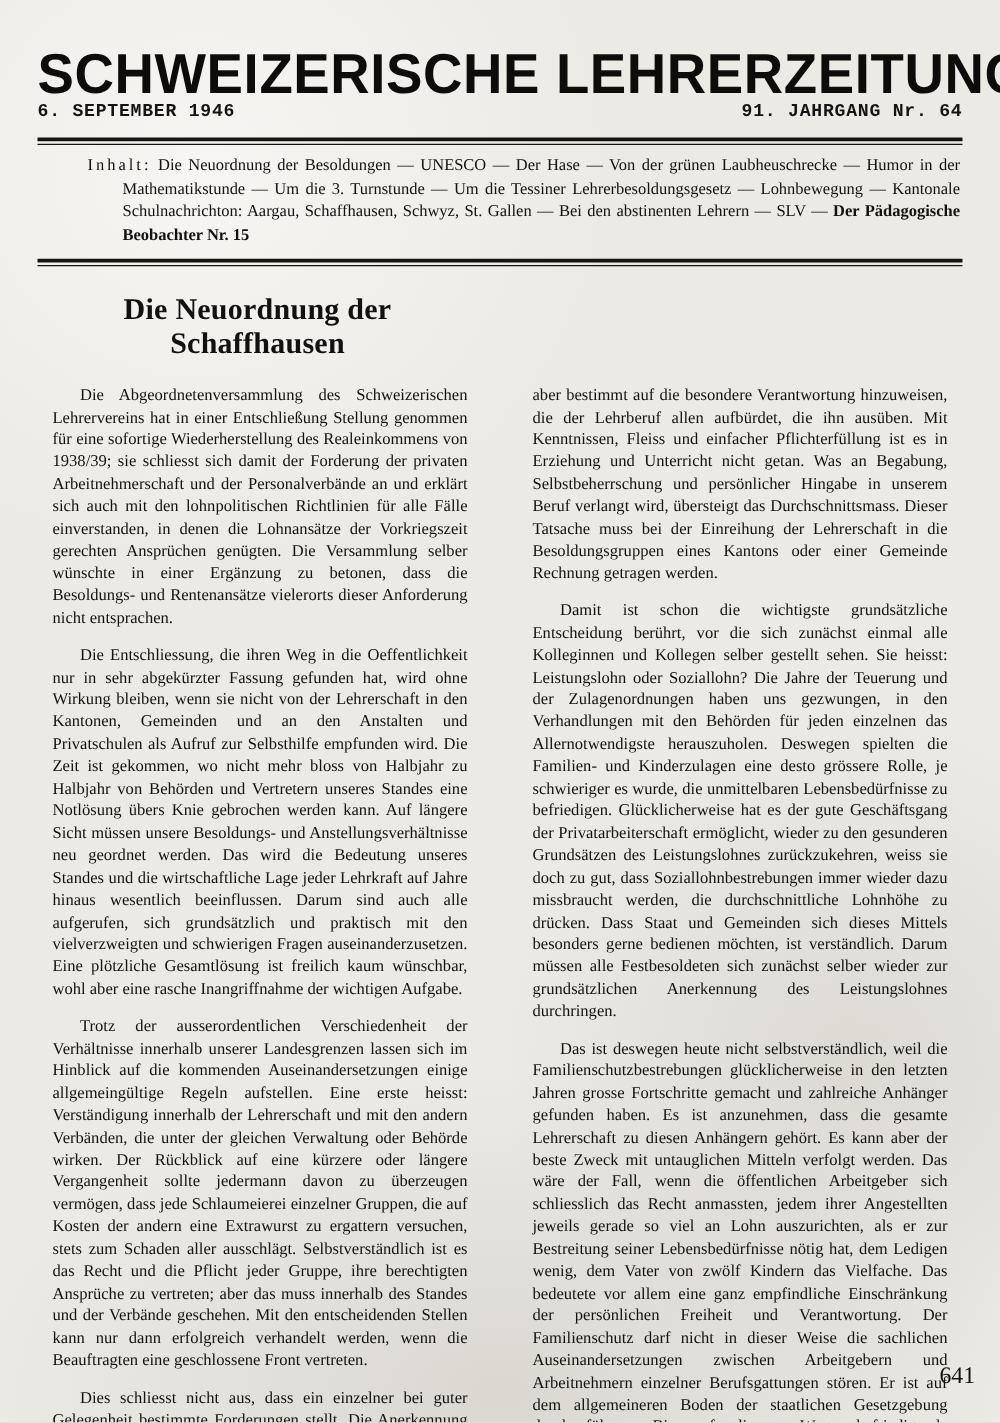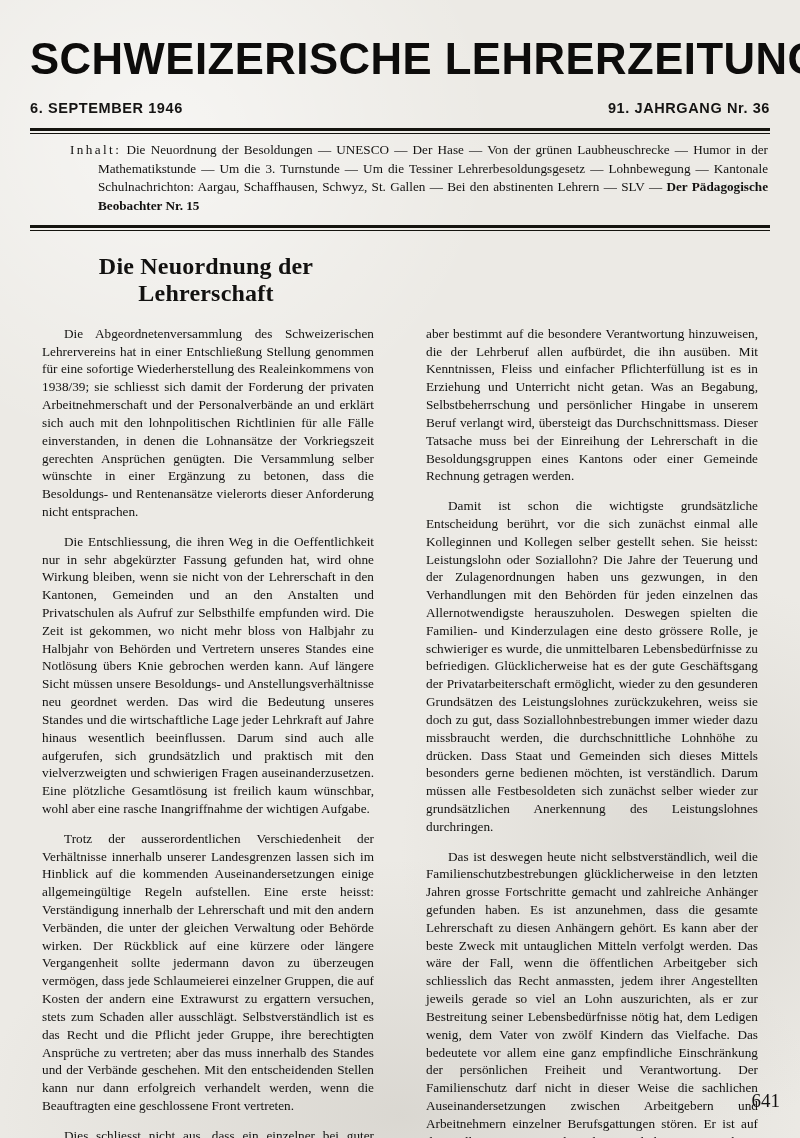--- a/index.html
+++ b/index.html
@@ -48,22 +48,22 @@
     letter-spacing: 0.5px;
     color: #0d0c0b;
     transform: scaleX(0.97);
     transform-origin: left center;
     white-space: nowrap;
   }
   .masthead-sub {
     display: flex;
     justify-content: space-between;
     align-items: flex-end;
-    margin-top: 18px;
-    font-family: Liberation Sans, sans-serif;
+    margin-top: 0;
+    font-family: Liberation Mono, monospace;
     font-weight: bold;
     font-size: 14.5px;
     letter-spacing: 0.6px;
     color: #151413;
   }
 
   
   .rule-top {
     margin-top: 12px;
     border-top: 3px solid #15140f;
@@ -134,35 +134,35 @@
 </head>
 <body>
 
 <div class="page">
   <div class="inner">
 
     <div class="masthead">
       <div class="masthead-title">SCHWEIZERISCHE LEHRERZEITUNG</div>
       <div class="masthead-sub">
         <span>6. SEPTEMBER 1946</span>
-        <span>91. JAHRGANG Nr. 36</span>
+        <span>91. JAHRGANG Nr. 64</span>
       </div>
     </div>
 
     <div class="rule-top"></div>
 
     <div class="contents">
       <div class="contents-body">
         <span class="contents-label">Inhalt:</span><span> Die Neuordnung der Besoldungen — UNESCO — Der Hase — Von der grünen Laubheuschrecke — Humor in der Mathematikstunde — Um die 3. Turnstunde — Um die Tessiner Lehrerbesoldungsgesetz — Lohnbewegung — Kantonale Schulnachrichton: Aargau, Schaffhausen, Schwyz, St. Gallen — Bei den abstinenten Lehrern — SLV — </span><span class="contents-strong">Der Pädagogische Beobachter Nr. 15</span>
       </div>
     </div>
 
     <div class="rule-bottom"></div>
 
-    <h1 class="headline">Die Neuordnung der Lehrerschaft</h1>
+    <h1 class="headline">Die Neuordnung der Schaffhausen</h1>
 
     <div class="columns">
       <div class="col col-left">
         <p>Die Abgeordnetenversammlung des Schweizerischen Lehrervereins hat in einer Entschließung Stellung genommen für eine sofortige Wiederherstellung des Realeinkommens von 1938/39; sie schliesst sich damit der Forderung der privaten Arbeitnehmerschaft und der Personalverbände an und erklärt sich auch mit den lohnpolitischen Richtlinien für alle Fälle einverstanden, in denen die Lohnansätze der Vorkriegszeit gerechten Ansprüchen genügten. Die Versammlung selber wünschte in einer Ergänzung zu betonen, dass die Besoldungs- und Rentenansätze vielerorts dieser Anforderung nicht entsprachen.</p>
         <p>Die Entschliessung, die ihren Weg in die Oeffentlichkeit nur in sehr abgekürzter Fassung gefunden hat, wird ohne Wirkung bleiben, wenn sie nicht von der Lehrerschaft in den Kantonen, Gemeinden und an den Anstalten und Privatschulen als Aufruf zur Selbsthilfe empfunden wird. Die Zeit ist gekommen, wo nicht mehr bloss von Halbjahr zu Halbjahr von Behörden und Vertretern unseres Standes eine Notlösung übers Knie gebrochen werden kann. Auf längere Sicht müssen unsere Besoldungs- und Anstellungsverhältnisse neu geordnet werden. Das wird die Bedeutung unseres Standes und die wirtschaftliche Lage jeder Lehrkraft auf Jahre hinaus wesentlich beeinflussen. Darum sind auch alle aufgerufen, sich grundsätzlich und praktisch mit den vielverzweigten und schwierigen Fragen auseinanderzusetzen. Eine plötzliche Gesamtlösung ist freilich kaum wünschbar, wohl aber eine rasche Inangriffnahme der wichtigen Aufgabe.</p>
         <p>Trotz der ausserordentlichen Verschiedenheit der Verhältnisse innerhalb unserer Landesgrenzen lassen sich im Hinblick auf die kommenden Auseinandersetzungen einige allgemeingültige Regeln aufstellen. Eine erste heisst: Verständigung innerhalb der Lehrerschaft und mit den andern Verbänden, die unter der gleichen Verwaltung oder Behörde wirken. Der Rückblick auf eine kürzere oder längere Vergangenheit sollte jedermann davon zu überzeugen vermögen, dass jede Schlaumeierei einzelner Gruppen, die auf Kosten der andern eine Extrawurst zu ergattern versuchen, stets zum Schaden aller ausschlägt. Selbstverständlich ist es das Recht und die Pflicht jeder Gruppe, ihre berechtigten Ansprüche zu vertreten; aber das muss innerhalb des Standes und der Verbände geschehen. Mit den entscheidenden Stellen kann nur dann erfolgreich verhandelt werden, wenn die Beauftragten eine geschlossene Front vertreten.</p>
         <p>Dies schliesst nicht aus, dass ein einzelner bei guter Gelegenheit bestimmte Forderungen stellt. Die Anerkennung überdurchschnittlich tüchtiger Leistungen wird durch Bestimmungen allerneuester Besoldungsordnungen für Beamte und Angestellte ausdrücklich ermöglicht; sie soll auch für unsern Stand nicht ausgeschlossen sein.</p>
 
       </div>
       <div class="col col-right">

